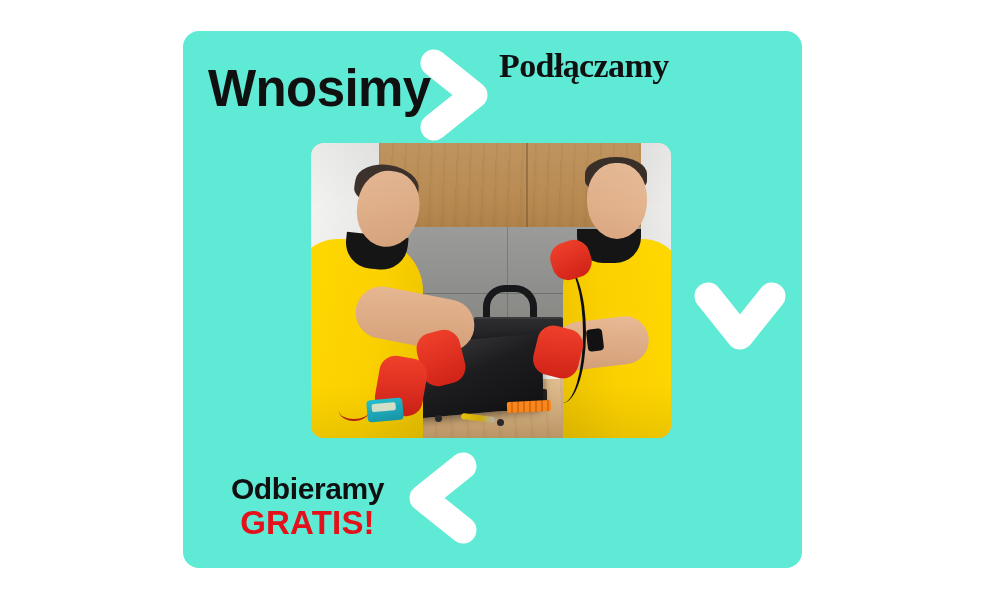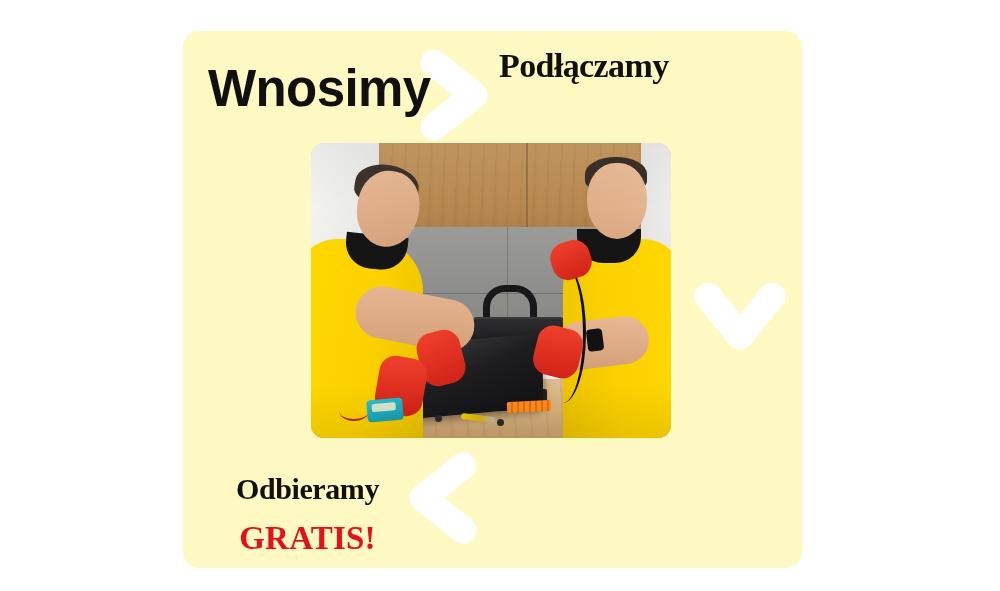--- a/index.html
+++ b/index.html
@@ -22,21 +22,21 @@
     background: #ffffff;
   }
 
   
   .promo-card {
     position: absolute;
     left: 183px;
     top: 31px;
     width: 619px;
     height: 537px;
-    background: #fef9c3;
+    background: #5eead4;
     border-radius: 16px;
   }
 
   
   .headline {
     position: absolute;
     font-family: "Liberation Sans", sans-serif;
     font-weight: bold;
     color: #101010;
     letter-spacing: -0.6px;
@@ -60,38 +60,37 @@
     font-size: 51px;
   }
 
   
   .pickup-block {
     position: absolute;
     left: 22px;
     top: 442px;
     width: 205px;
     text-align: center;
-    font-family: Liberation Serif, serif;
+    font-family: Liberation Sans, sans-serif;
     font-weight: bold;
     color: #101010;
     letter-spacing: -0.4px;
     line-height: 1.08;
   }
   .pickup-line {
     display: block;
     font-size: 30px;
     white-space: nowrap;
   }
   .pickup-line-gratis {
     display: block;
     font-size: 33px;
     color: #e4101a;
     white-space: nowrap;
     letter-spacing: 0.2px;
-    margin-top: 16px;
   }
 
   
   .chevron {
     position: absolute;
     overflow: visible;
   }
   .chevron-right  { left: 229px; top: 12px;  width: 86px; height: 104px; }
   .chevron-down   { left: 505px; top: 243px; width: 104px; height: 86px; }
   .chevron-left   { left: 218px; top: 415px; width: 86px;  height: 104px; }

